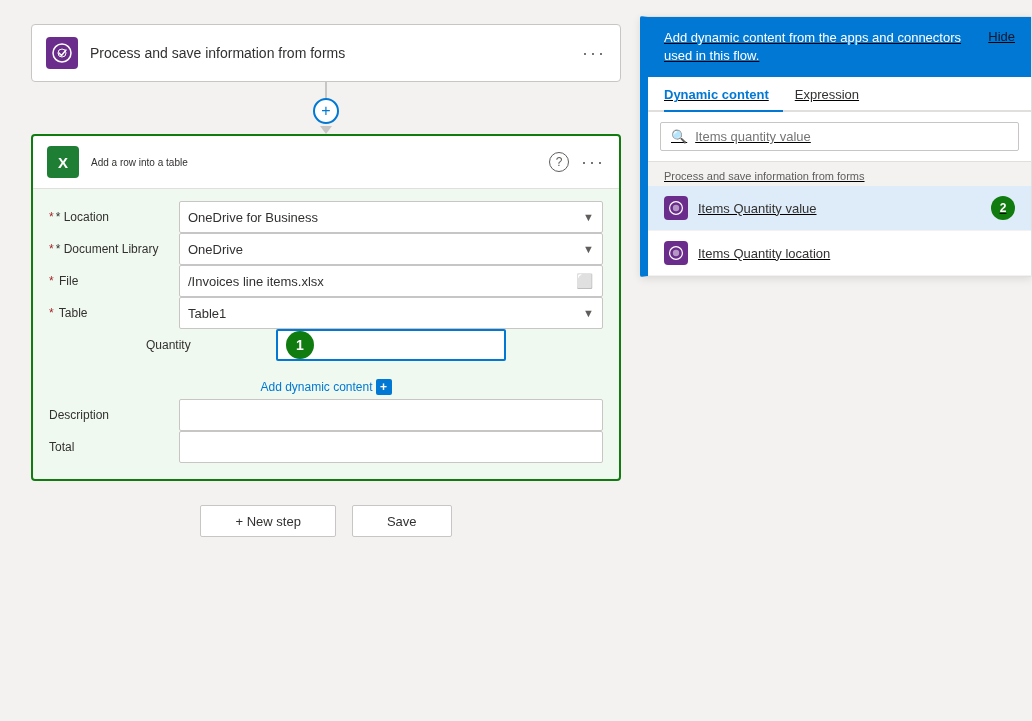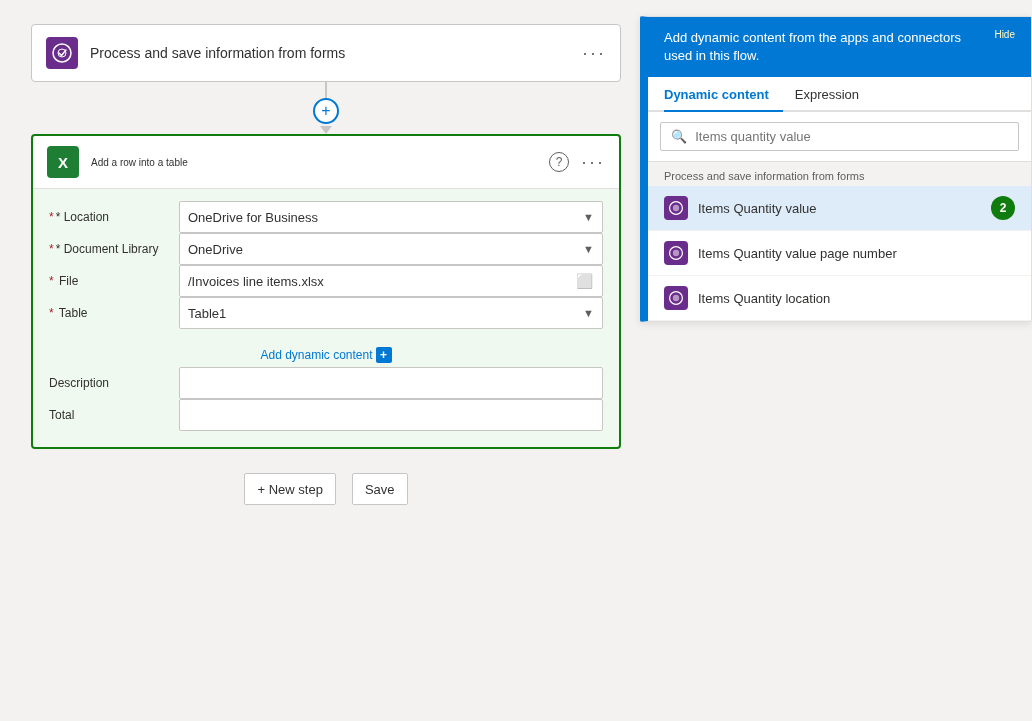--- a/index.html
+++ b/index.html
@@ -235,21 +235,21 @@
 
     
     .bottom-buttons {
       display: flex;
       justify-content: center;
       gap: 16px;
       margin-top: 24px;
     }
     .btn {
       height: 32px;
-      padding: 0 12px;
+      padding: 0 34px;
       border: 1px solid #c8c6c4;
       border-radius: 2px;
       background: #fff;
       font-size: 13px;
       cursor: pointer;
       color: #323130;
     }
 
     
     .right-panel {
@@ -258,37 +258,38 @@
       flex-direction: column;
       background: #fff;
       border: 1px solid #e1dfdd;
       border-left: 8px solid #0078d4;
       margin-left: 4px;
       height: fit-content;
       align-self: flex-start;
       min-width: 370px;
       border-radius: 2px;
       box-shadow: 0 2px 8px rgba(0,0,0,0.1);
+      text-decoration: underline;
     }
     .panel-header {
       background: #0078d4;
       color: #fff;
       padding: 12px 16px;
       display: flex;
       justify-content: space-between;
       align-items: flex-start;
     }
     .panel-header-text {
       font-size: 13px;
       line-height: 1.4;
       max-width: 300px;
     }
     .hide-btn {
-      color: #fef9c3;
-      font-size: 10px;
+      color: #0f172a;
+      font-size: 13px;
       cursor: pointer;
       white-space: nowrap;
     }
 
     
     .panel-tabs {
       display: flex;
       border-bottom: 2px solid #e1dfdd;
       padding: 0 16px;
     }
@@ -444,20 +445,31 @@
           <div class="form-label">
             <span class="required">*</span><span> Table</span>
           </div>
           <div class="form-control">
             <span>Table1</span>
             <span class="dropdown-arrow">▼</span>
           </div>
         </div>
 
         <div class="form-row quantity-row">
+          <div class="quantity-input-row">
+            <div class="form-label">
+              <span>Quantity</span>
+            </div>
+            <div style="flex:1; position:relative;">
+              <div style="display:flex; align-items:center; border:2px solid #0078d4; border-radius:2px; background:#fff; height:32px; padding:0 8px;">
+                <span class="step-badge">1</span>
+                <input type="text" style="border: none; outline: none; font-size: 13px; width: 100%; background: transparent;" value="">
+              </div>
+            </div>
+          </div>
           <div style="width:130px; flex-shrink:0;"></div>
           <div class="add-dynamic-row" style="flex:1; display:flex; justify-content:flex-end; margin-top:18px;">
             <div class="add-dynamic-link">
               <span>Add dynamic content</span>
               <div class="add-dynamic-plus">+</div>
             </div>
           </div>
         </div>
 
         <div class="form-row">
@@ -505,29 +517,20 @@
         <svg width="16" height="16" viewBox="0 0 20 20" fill="none">
           <circle cx="10" cy="10" r="8" stroke="#fff" stroke-width="1.5"></circle>
           <circle cx="10" cy="10" r="4" fill="#fff" opacity="0.5"></circle>
         </svg>
       </div>
       <span class="dynamic-item-label">Items Quantity value</span>
       <div class="badge-2">2</div>
     </div>
 
 
-    <div class="dynamic-item">
-      <div class="dynamic-item-icon">
-        <svg width="16" height="16" viewBox="0 0 20 20" fill="none">
-          <circle cx="10" cy="10" r="8" stroke="#fff" stroke-width="1.5"></circle>
-          <circle cx="10" cy="10" r="4" fill="#fff" opacity="0.5"></circle>
-        </svg>
-      </div>
-      <span class="dynamic-item-label">Items Quantity value page number</span>
-    </div>
 
     <div class="dynamic-item">
       <div class="dynamic-item-icon">
         <svg width="16" height="16" viewBox="0 0 20 20" fill="none">
           <circle cx="10" cy="10" r="8" stroke="#fff" stroke-width="1.5"></circle>
           <circle cx="10" cy="10" r="4" fill="#fff" opacity="0.5"></circle>
         </svg>
       </div>
       <span class="dynamic-item-label">Items Quantity location</span>
     </div>

